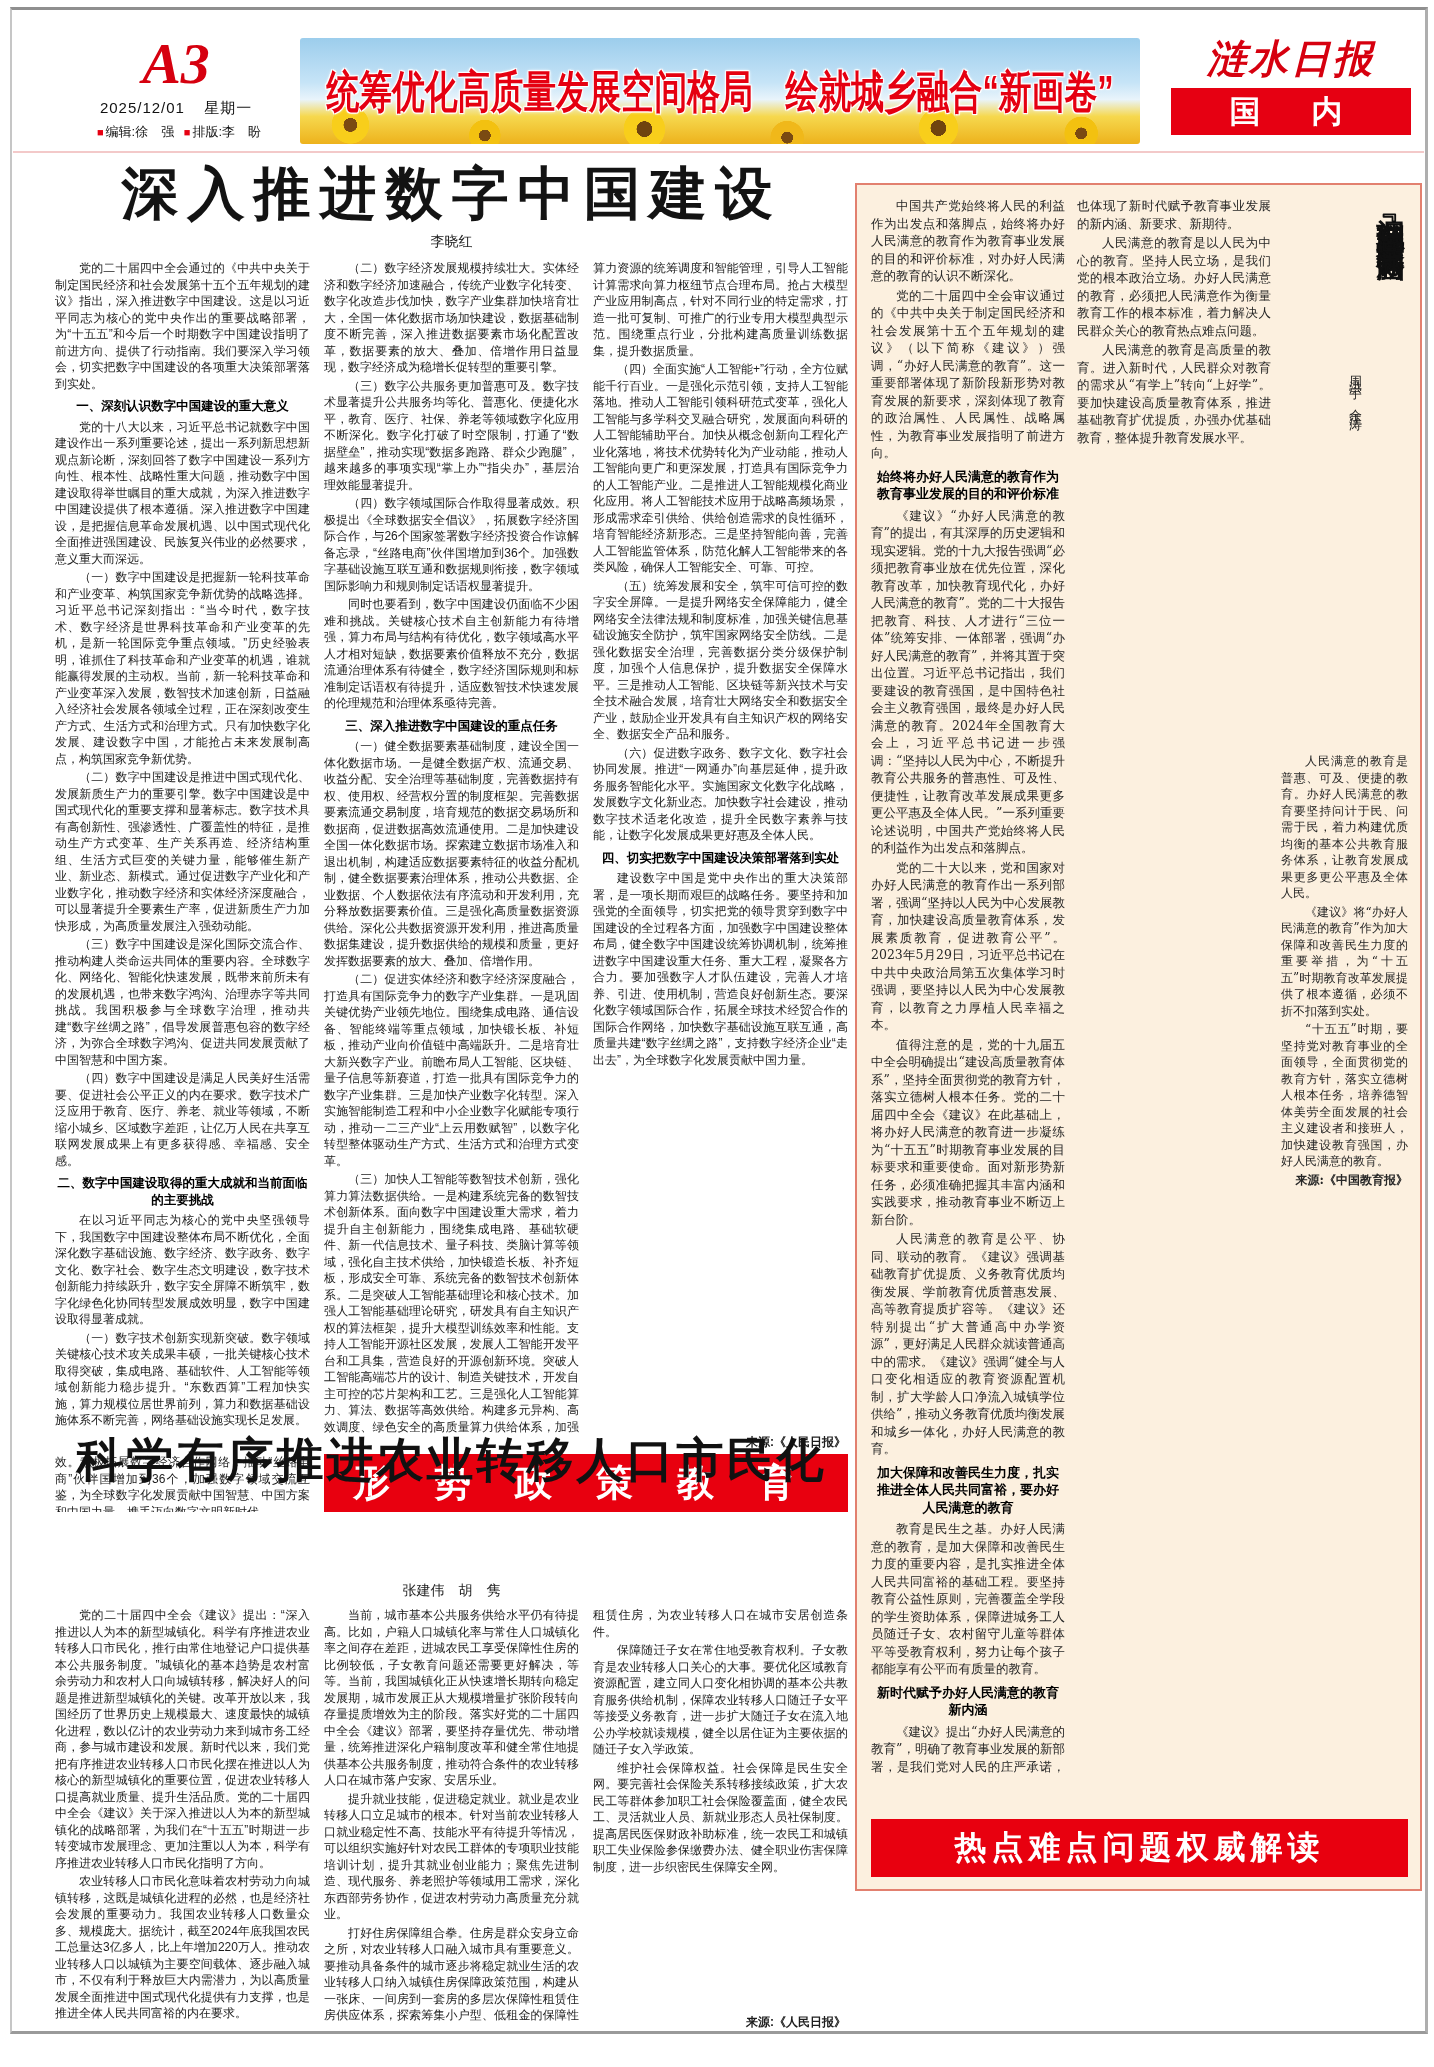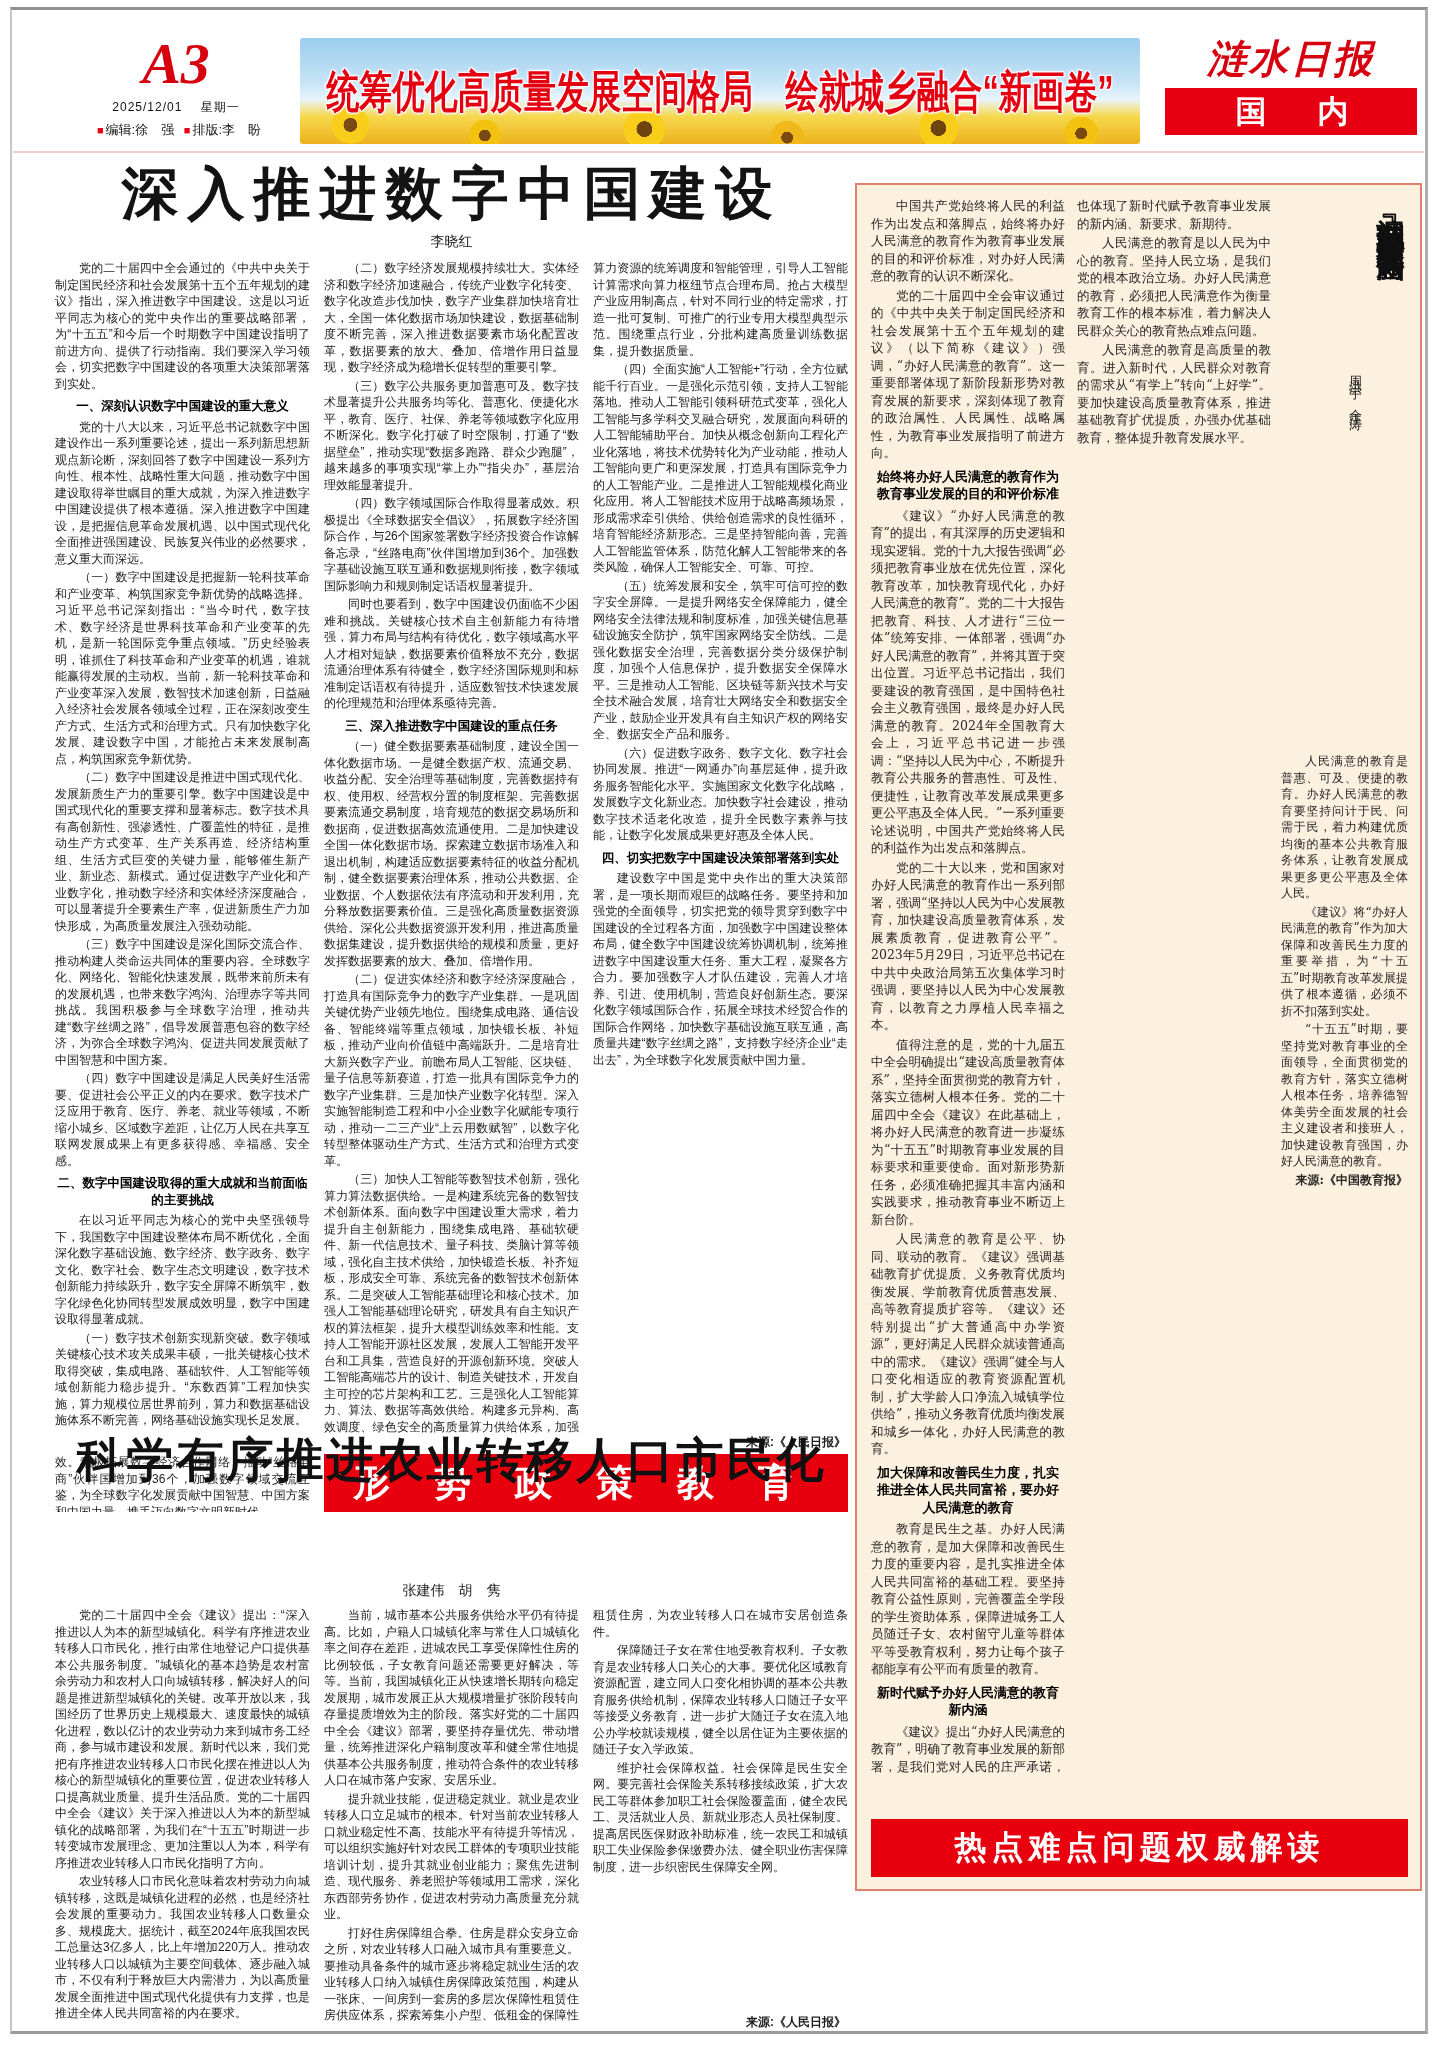--- a/index.html
+++ b/index.html
@@ -6,21 +6,21 @@
   .page{position:relative;width:1434px;height:2067px;margin:0 auto;background:#fff;overflow:hidden;
         font-family:"Liberation Sans",sans-serif;color:#1c1c1c;}
   .frame{position:absolute;left:10px;top:7px;right:6px;bottom:33px;
          border-top:3px solid #8f8f8f;border-right:3px solid #aeaeae;
          border-bottom:3px solid #9a9a9a;border-left:2px solid #c6c6c6;pointer-events:none;}
 
   
   .hdr-left{position:absolute;left:60px;top:34px;width:232px;text-align:center;}
   .page-no{font-family:"Liberation Serif",serif;font-style:italic;font-weight:900;
            font-size:58px;line-height:60px;color:#d6000f;}
-  .date-line{margin-top:5px;font-size:12px;letter-spacing:1px;color:#111;}
+  .date-line{margin-top:5px;font-size:15px;letter-spacing:1px;color:#111;}
   .editor-line{margin-top:5px;font-size:13px;color:#111;white-space:nowrap;}
   .sq{color:#e60012;font-size:11px;margin:0 2px 0 6px;}
   .hdr-banner{position:absolute;left:300px;top:38px;width:840px;height:106px;border-radius:3px;
       overflow:hidden;display:flex;align-items:center;justify-content:center;
       background:
         radial-gradient(circle 7px at 6% 82%, #7a4a12 97%, transparent),
         radial-gradient(circle 19px at 6% 82%, #f8ce1b 97%, transparent),
         radial-gradient(circle 6px at 22% 92%, #7a4a12 97%, transparent),
         radial-gradient(circle 16px at 22% 92%, #f3c110 97%, transparent),
         radial-gradient(circle 8px at 41% 86%, #6f430f 97%, transparent),
@@ -32,21 +32,21 @@
         radial-gradient(circle 6px at 93% 90%, #7a4a12 97%, transparent),
         radial-gradient(circle 17px at 93% 90%, #f3c110 97%, transparent),
         linear-gradient(180deg,#9ccdec 0%,#c6e4f7 42%,#e9f4fb 58%,#f6d84e 74%,#edb21c 100%);}
   .banner-text{font-weight:900;font-size:40px;color:#e50011;white-space:nowrap;
       transform:scaleX(0.82) scaleY(1.12);
       text-shadow:0 0 3px #fff,0 0 4px #fff,1px 1px 0 #fff,-1px -1px 0 #fff,1px -1px 0 #fff,-1px 1px 0 #fff;}
   .hdr-right{position:absolute;left:1158px;top:34px;width:266px;text-align:center;}
   .masthead{font-family:"DejaVu Serif",serif;font-style:italic;font-weight:700;
             font-size:39px;line-height:48px;color:#d6000f;letter-spacing:3px;}
   .section-box{margin:6px auto 0;width:240px;background:#e60012;color:#fff;font-weight:700;
-            font-size:31px;height:47px;line-height:47px;letter-spacing:10px;padding-left:12px;}
+            font-size:31px;height:47px;line-height:47px;letter-spacing:10px;}
   .hdr-rule{position:absolute;left:13px;right:10px;top:151px;height:2px;background:#f3c9c9;}
 
   
   .art-p{margin:0 0 2px;text-indent:2em;}
   .art-h{margin:6px 0 4px;font-weight:700;text-align:center;text-indent:0;color:#000;}
   .art-src{text-align:right;font-weight:700;text-indent:0;}
 
   
   .main-title{position:absolute;left:55px;top:156px;width:793px;margin:0;text-align:center;
       font-size:57px;font-weight:900;letter-spacing:9px;color:#131313;}

